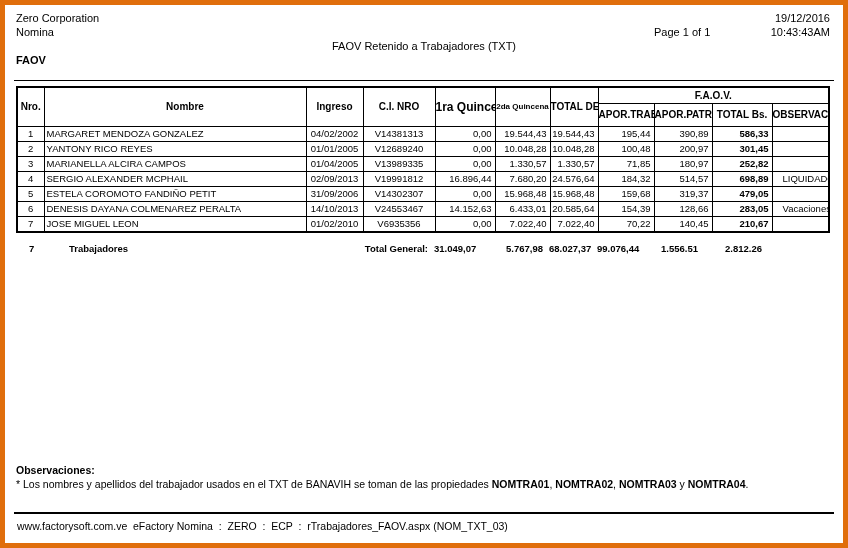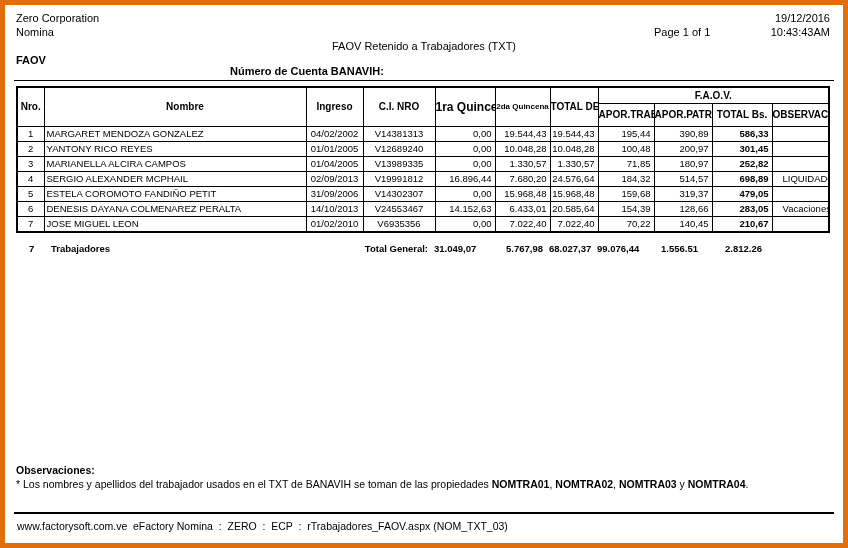--- a/index.html
+++ b/index.html
@@ -49,21 +49,21 @@
   
   table.totals { position:absolute; left:11px; top:236px; width:812px;
     border-collapse:collapse; table-layout:fixed; }
   table.totals td { font-size:9.5px; font-weight:bold; line-height:15px; white-space:nowrap; overflow:visible; }
   .tg-label { text-align:right; padding-right:6px; }
   .pr3 { text-align:left; padding-right:3px; }
   .pr6 { text-align:right; padding-right:6px; }
   .pr13{ text-align:right; padding-right:13px; }
   .pr9 { text-align:right; padding-right:9px; }
   .cnt-num { margin-left:13px; }
-  .cnt-lbl { margin-left:14px; }
+  .cnt-lbl { margin-left:32px; }
 
   
   .obs-block { left:11px; top:459px; font-size:10.5px; line-height:13.5px; }
   .obs-block > div { margin-bottom:0.5px; }
 
   
   .hr2 { left:9px; right:9px; top:507px; border-top:2px solid #000; height:0; }
   .ftr-url  { left:12px;  top:515px; font-size:10.5px; }
   .ftr-path { left:128px; top:515px; font-size:10.5px; white-space:pre; }
 </style>
@@ -72,21 +72,20 @@
 
 <div class="page">
 
   <div class="abs t11 company">Zero Corporation</div>
   <div class="abs t11 module">Nomina</div>
   <div class="abs t11 hdr-date">19/12/2016</div>
   <div class="abs t11 hdr-time">10:43:43AM</div>
   <div class="abs t11 page-info">Page 1 of 1</div>
   <div class="abs t11 rpt-title">FAOV Retenido a Trabajadores (TXT)</div>
   <div class="abs t11 b section">FAOV</div>
-  <div class="abs t11 b account">Número de Cuenta BANAVIH:</div>
   <div class="abs hr1"></div>
 
   <table class="report">
     <colgroup>
       <col style="width:27px">
         <col style="width:262px">
         <col style="width:57px">
         <col style="width:72px">
       <col style="width:60px">
         <col style="width:55px">

